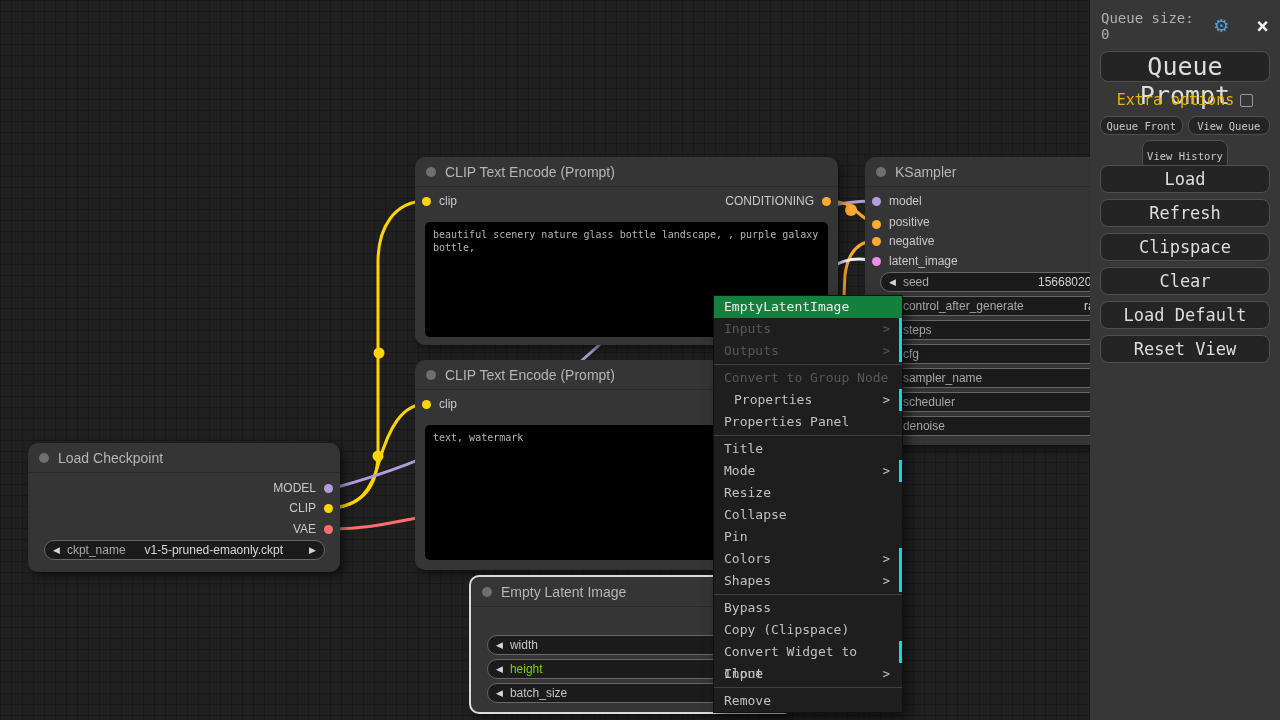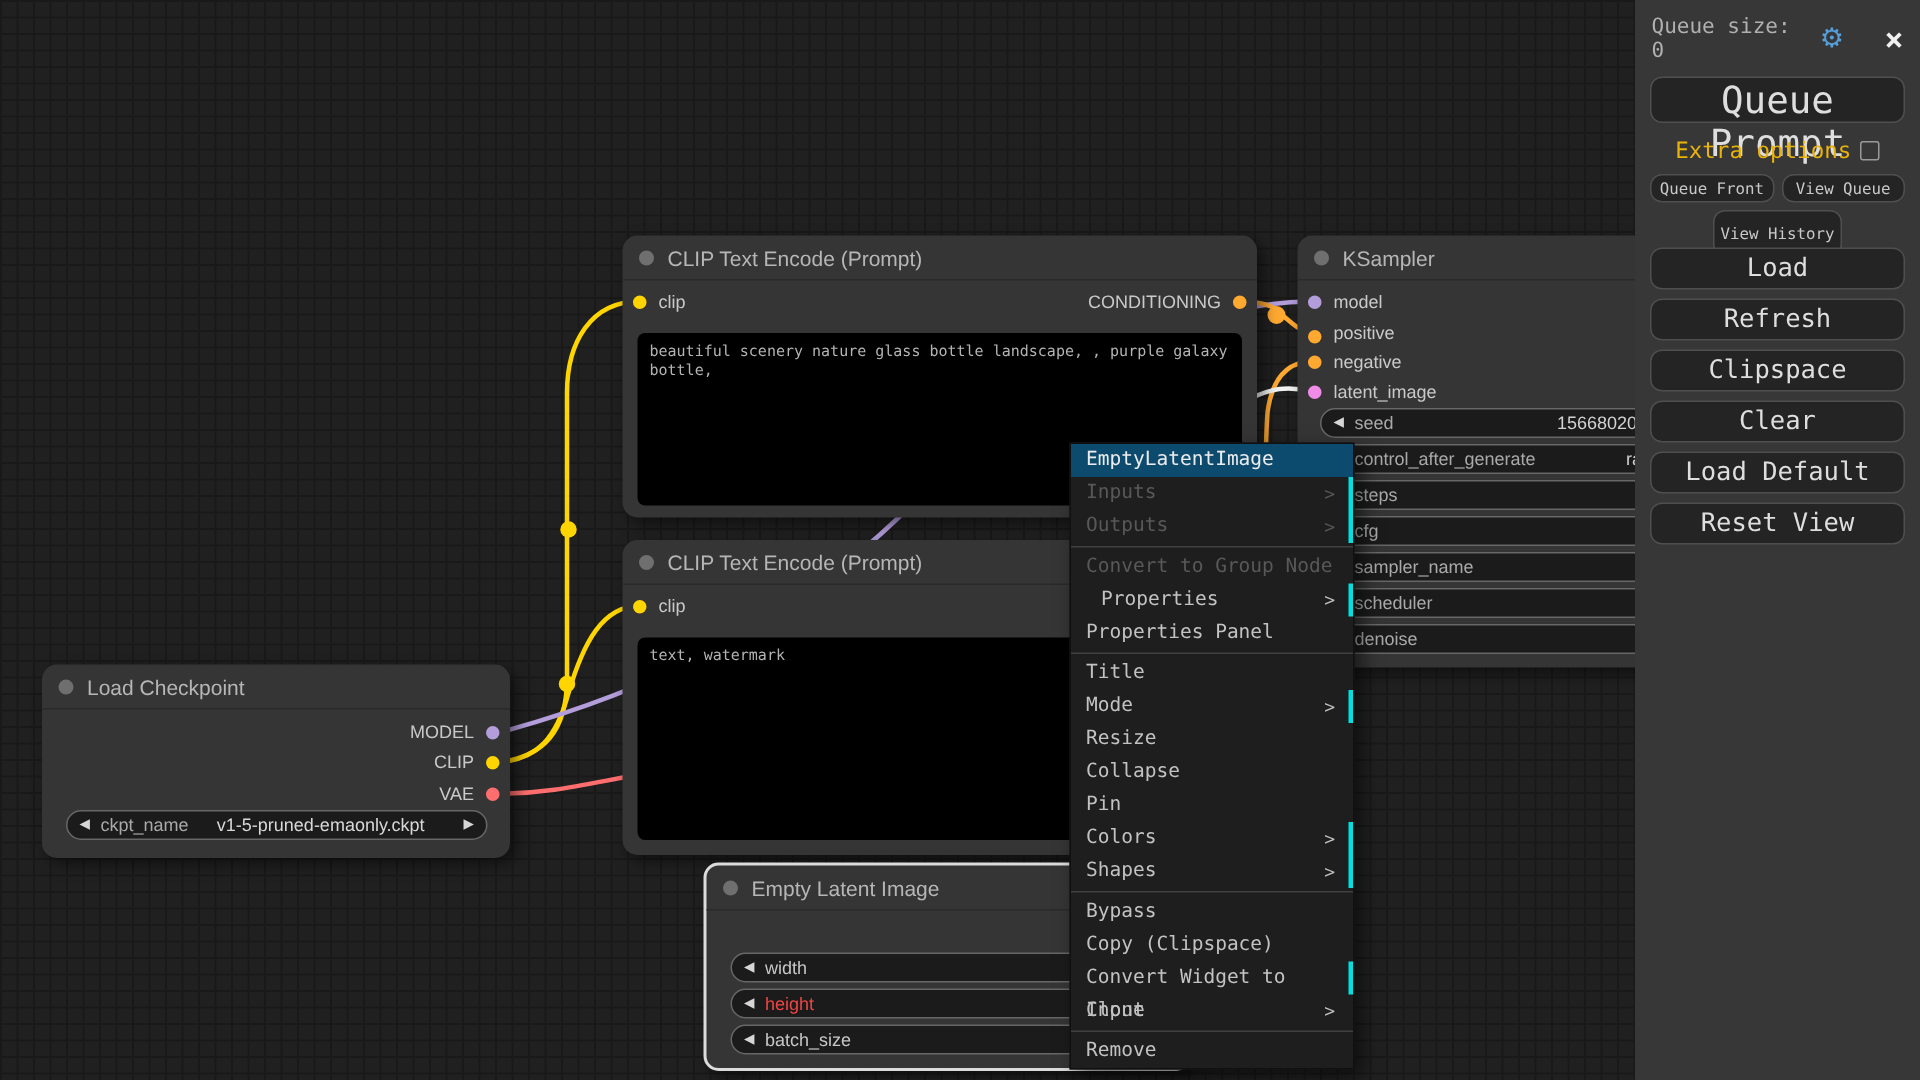--- a/index.html
+++ b/index.html
@@ -41,21 +41,21 @@
   .widget .warrow.right { position:absolute; right:8px; margin:0; }
   .widget .wlabel { color:#a9a9a9; }
   .widget .wvalue { position:absolute; color:#d2d2d2; }
   .widget .wvalue-center { flex:1; text-align:center; color:#d8d8d8; padding-right:22px; }
   #node-empty-latent { border:2px solid #dcdcdc;text-align:center; }
 
   
   #ctx-menu { position:absolute; left:713px; top:295px; width:190px; z-index:5;
               background:#1e1e1e; border:1px solid #101010; box-shadow:5px 5px 12px rgba(0,0,0,.55);
               font-family:"DejaVu Sans Mono", monospace; font-size:13px; }
-  .ctx-title { height:22px; line-height:22px; background:#0c4a6e; color:#ececec; padding-left:10px; }
+  .ctx-title { height:22px; line-height:22px; background:#15803d; color:#ececec; padding-left:10px; }
   .ctx-item { position:relative; height:22px; line-height:22px; padding-left:10px; color:#c2c2c2; cursor:pointer; }
   .ctx-item.disabled { color:#585858; }
   .ctx-item .sub-arrow { position:absolute; right:9px; font-size:12px; }
   .ctx-sep { border-top:1px solid #404040; margin:2px 0; }
 
   
   #sidebar { position:absolute; left:1090px; top:0; width:190px; height:720px; z-index:10;
              background:#373737; font-family:"DejaVu Sans Mono", monospace; }
   .queue-row { display:flex; align-items:center; margin:10px 11px 0 11px; color:#b0b0b0; font-size:14px;gap:16px; }
   #gear-icon { margin-left:auto; color:#55a0dc; font-size:18px; line-height:1; cursor:pointer; font-family:"DejaVu Sans", sans-serif; }
@@ -219,21 +219,21 @@
         <span>LATENT</span>
         <span class="dot" style="background: rgb(238, 140, 232);"></span>
       </div>
       <div id="latent-widgets">
           <div class="widget" style="left: 16px; width: 300px; top: 58px;">
             <span class="warrow">◀</span>
             <span class="wlabel" style="color: rgb(198, 198, 198);">width</span>
           </div>
           <div class="widget" style="left: 16px; width: 300px; top: 82px;">
             <span class="warrow">◀</span>
-            <span class="wlabel" style="color: #ef4444;">height</span>
+            <span class="wlabel" style="color: #84cc16;">height</span>
           </div>
           <div class="widget" style="left: 16px; width: 300px; top: 106px;">
             <span class="warrow">◀</span>
             <span class="wlabel" style="color: rgb(198, 198, 198);">batch_size</span>
           </div>
         </div>
     </div>
   </div>
 
   <div id="ctx-menu">

